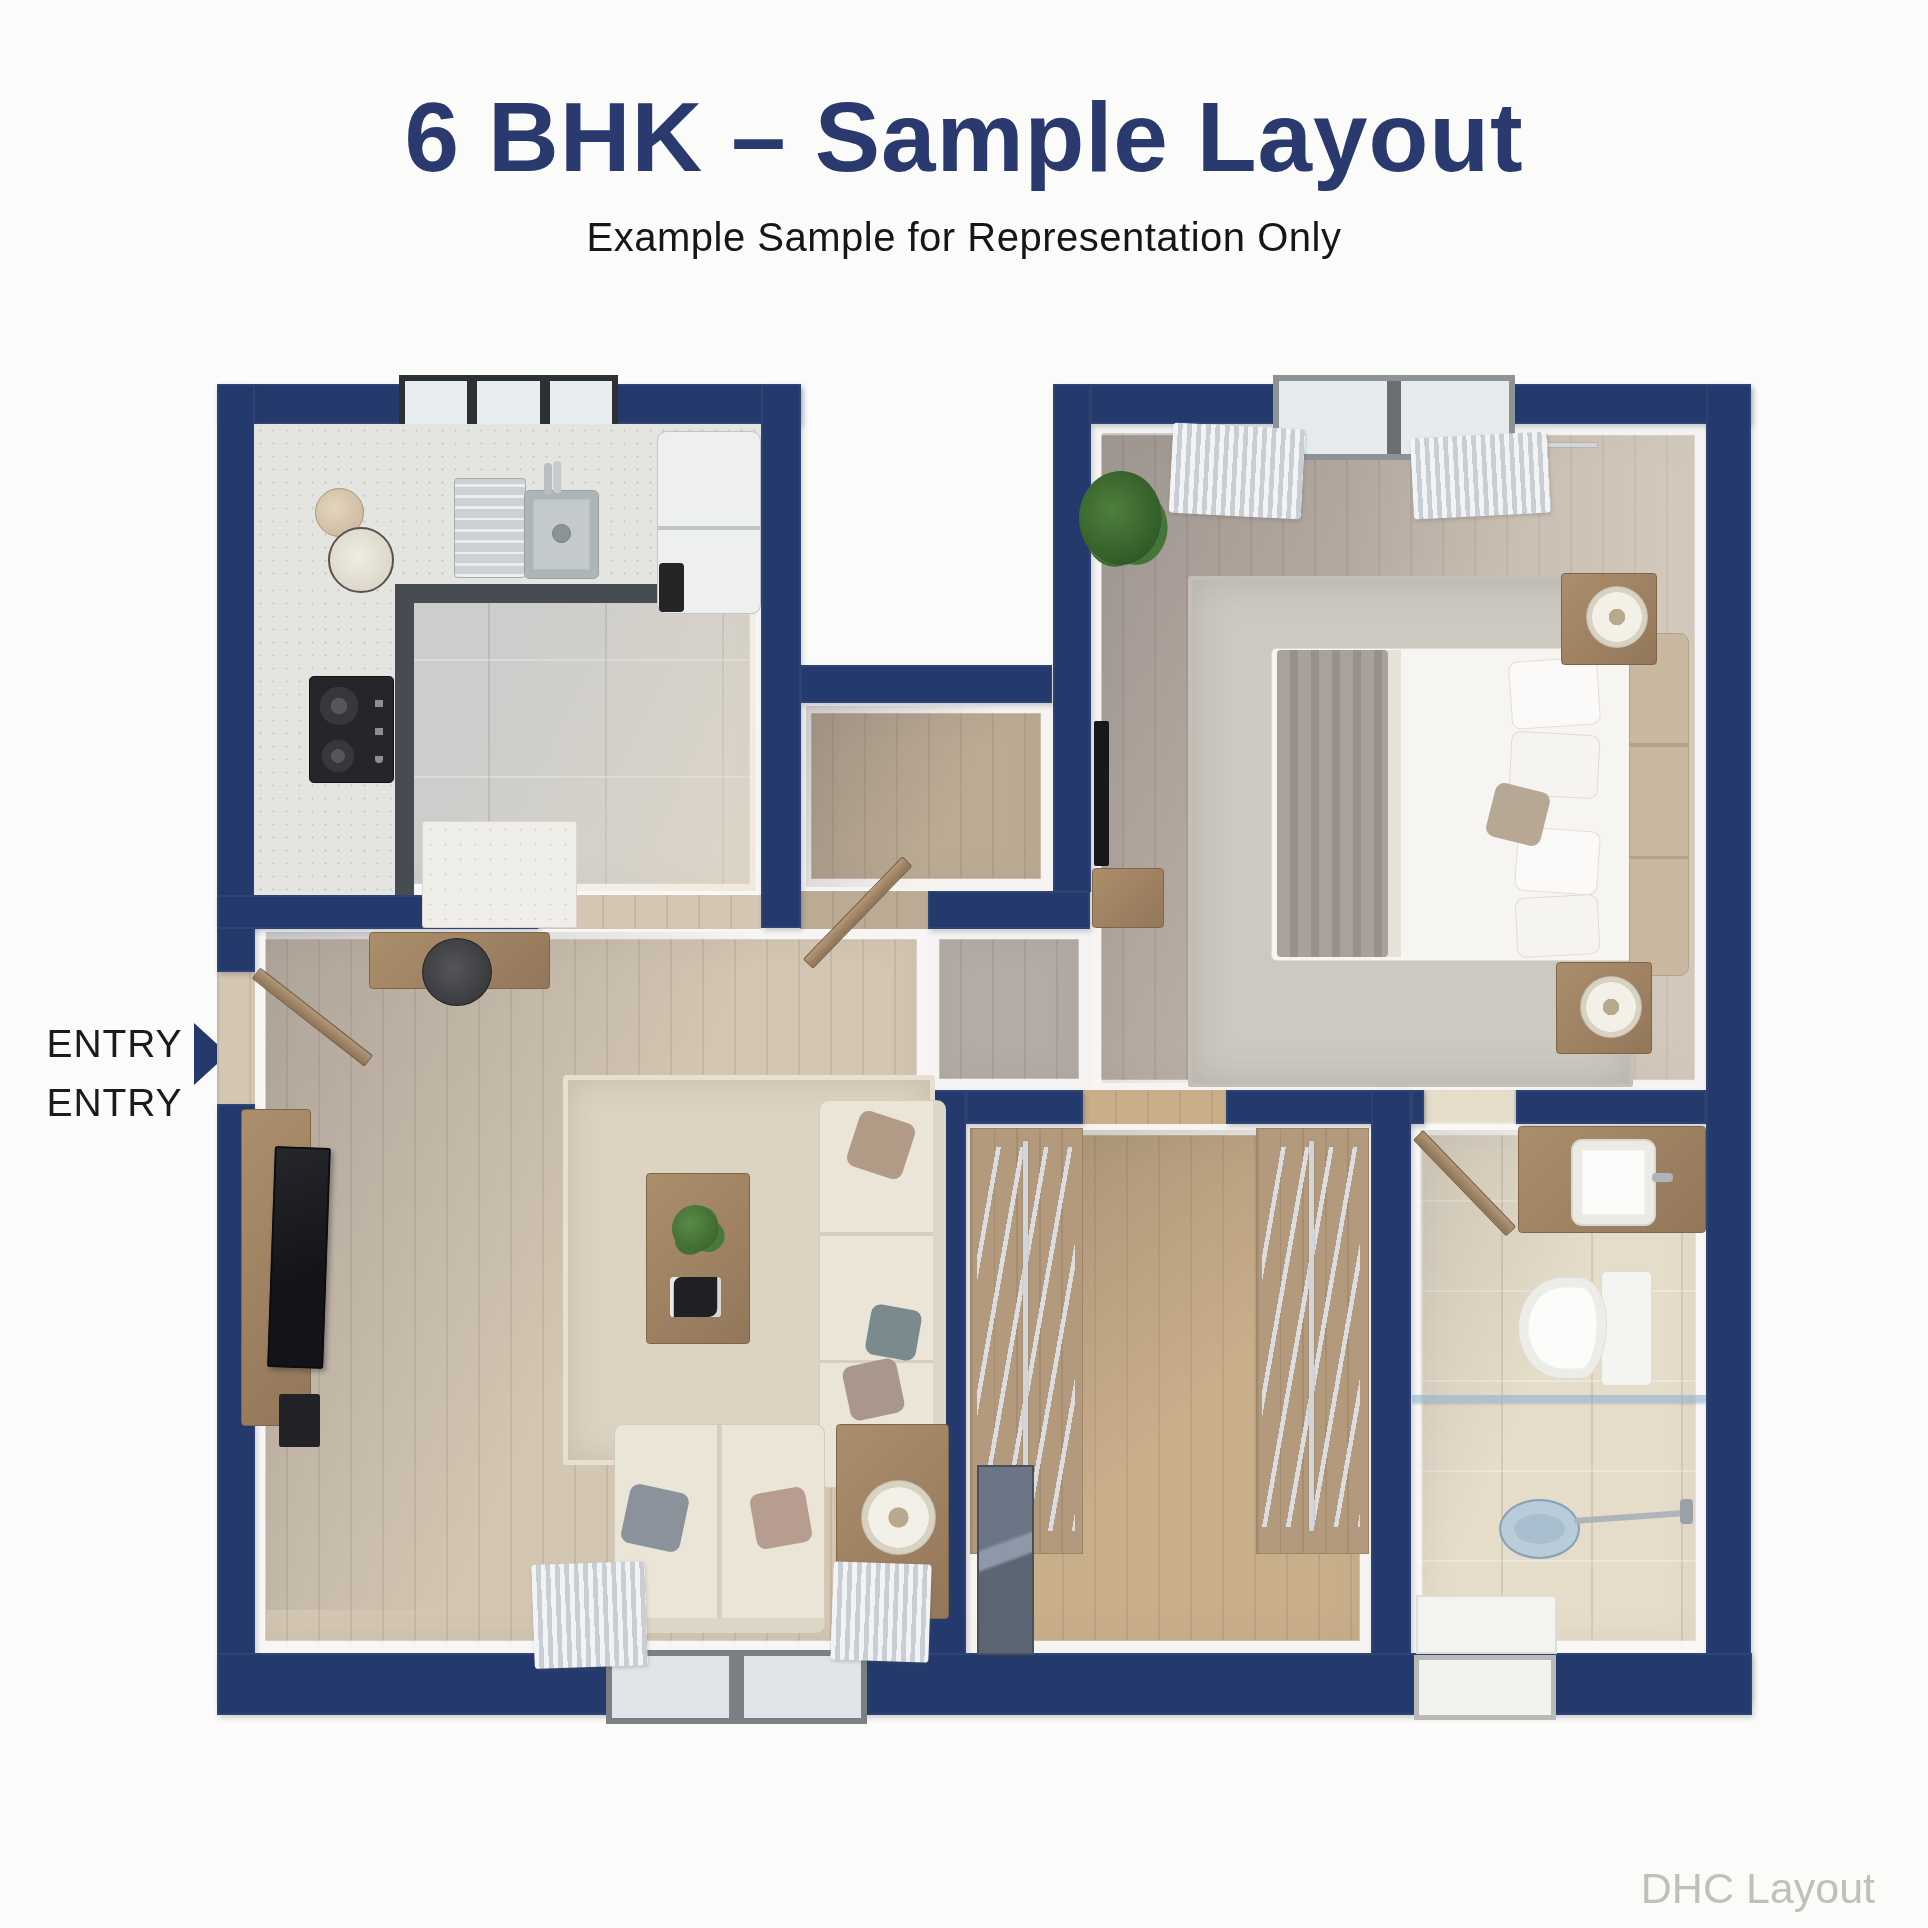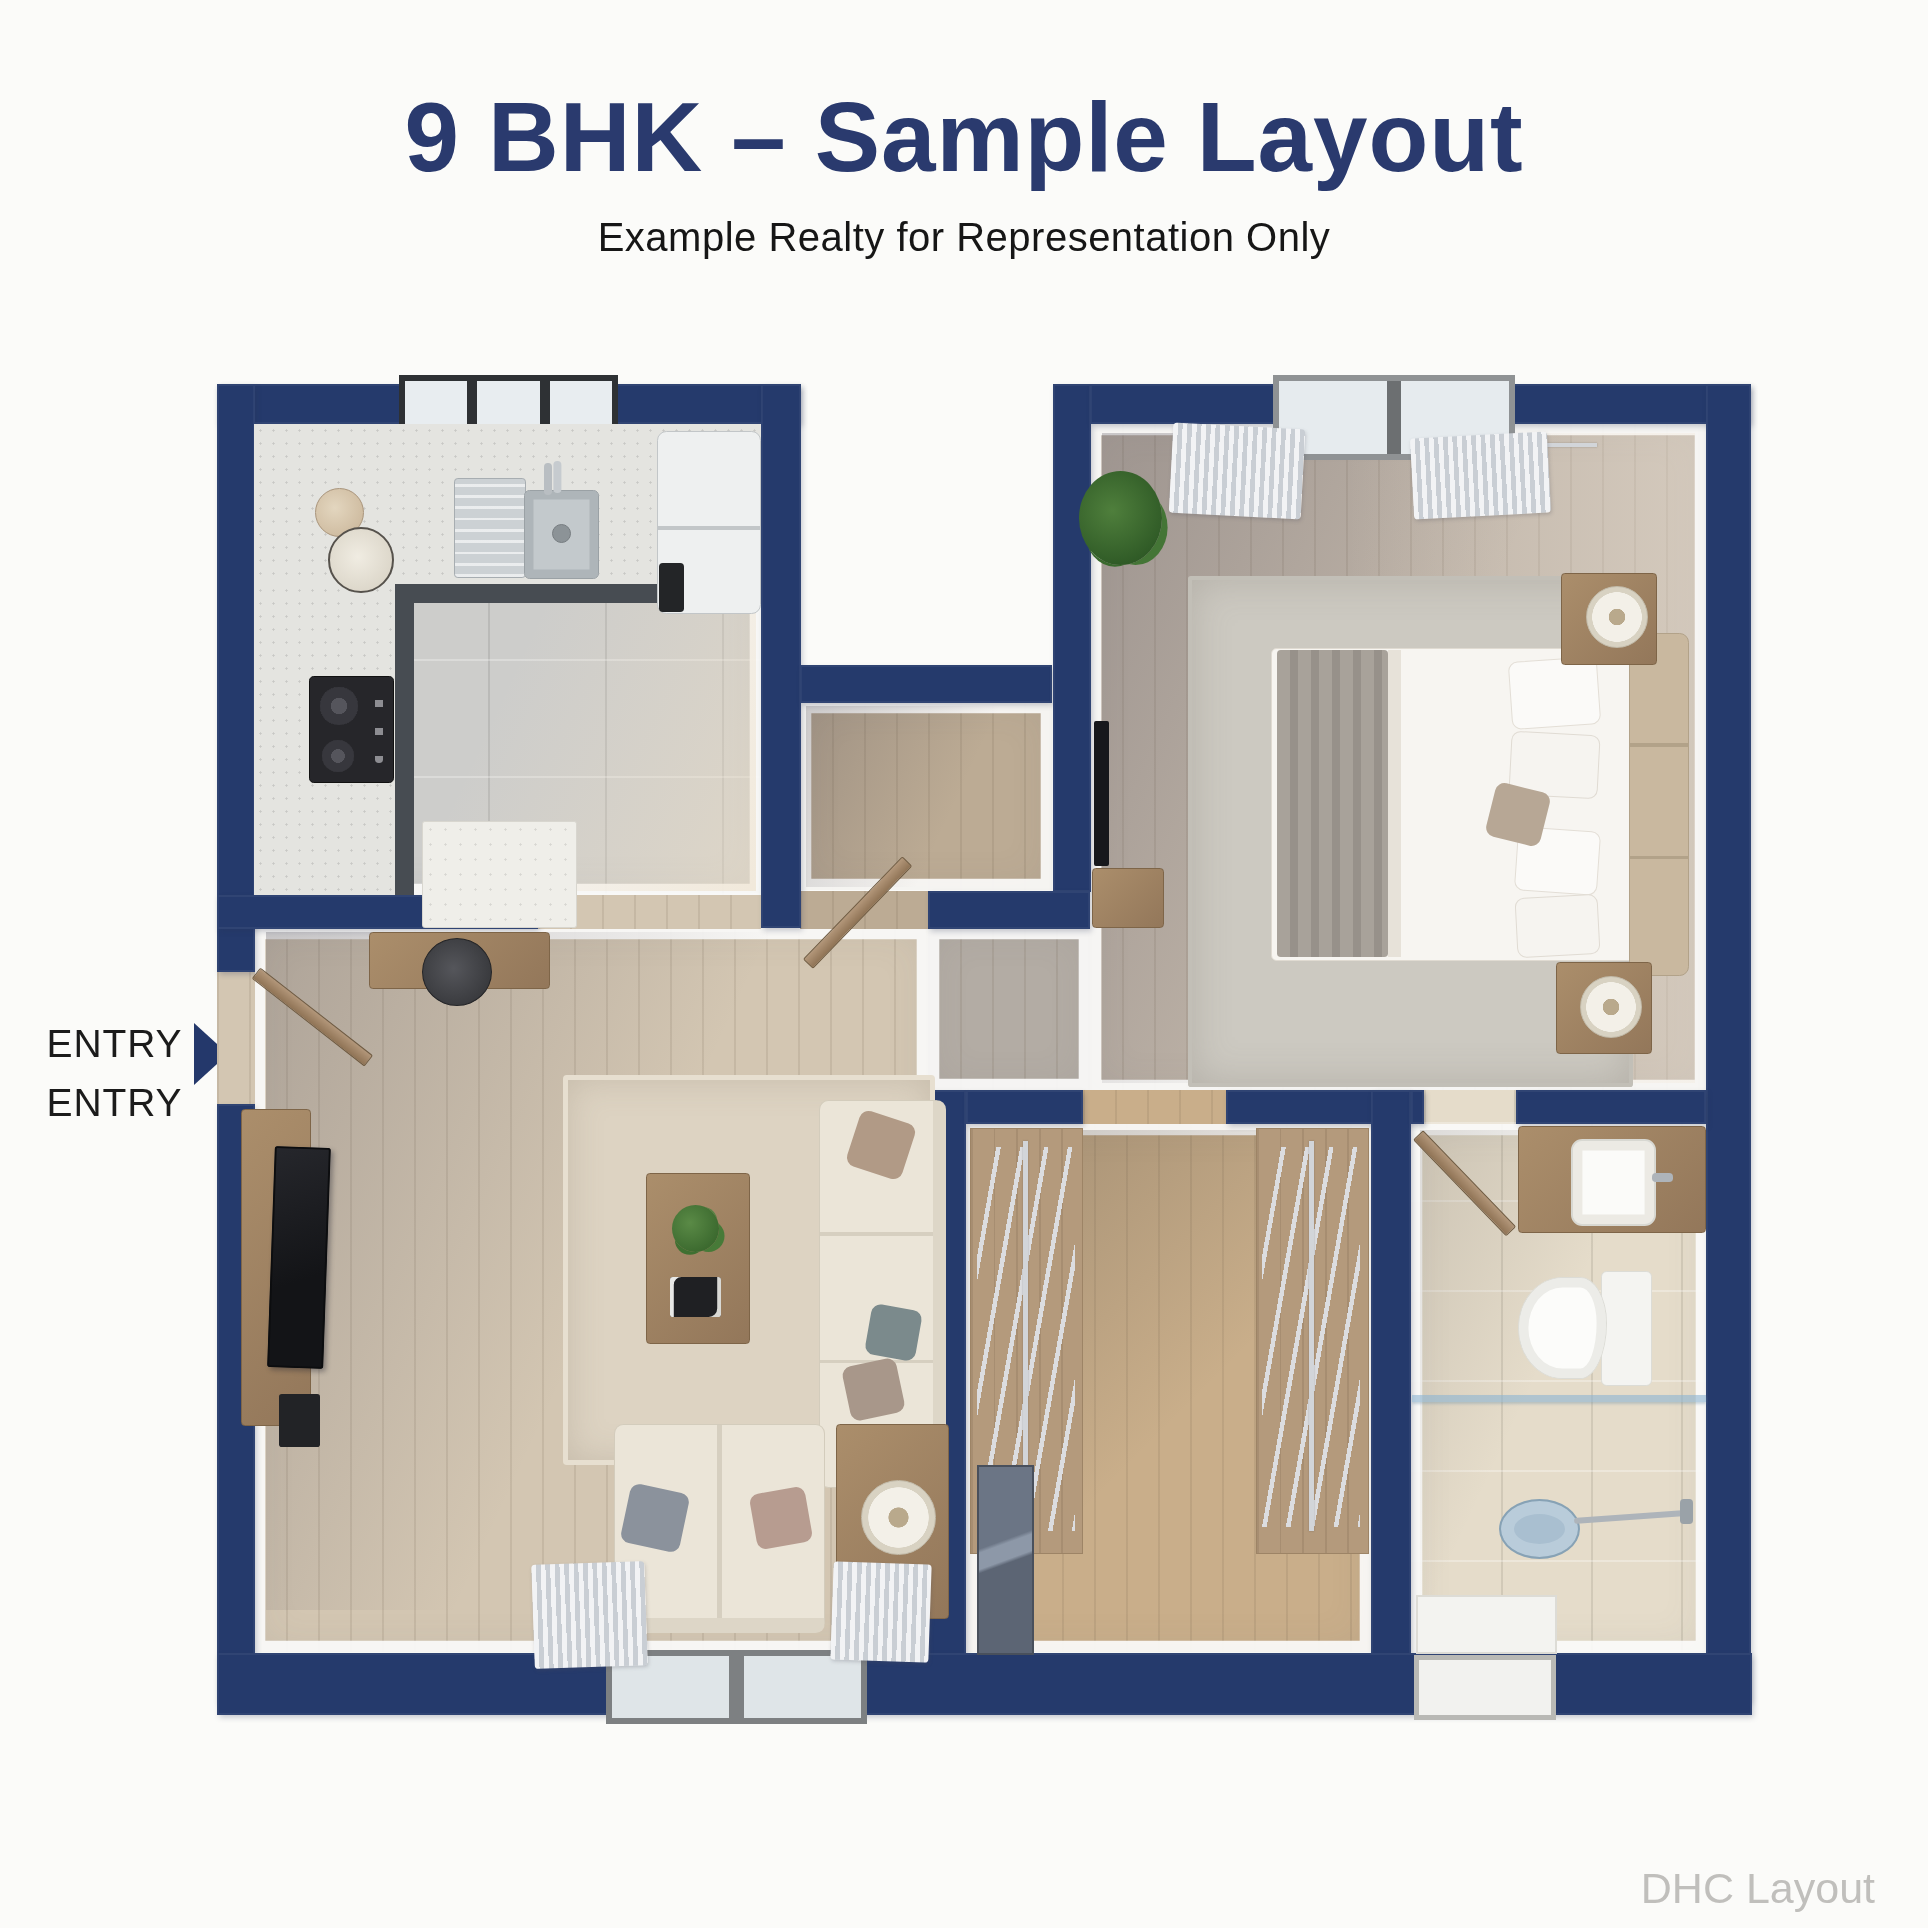--- a/index.html
+++ b/index.html
@@ -48,22 +48,22 @@
   .curtain{position:absolute;background:repeating-linear-gradient(90deg,#f2f3f5 0 4.7px,#c9ced4 4.7px 9.4px);
         border-radius:3.8px;box-shadow:0.9px 1.9px 3.8px rgba(80,80,90,.25);}
   .hangers{position:absolute;background:repeating-linear-gradient(100deg,transparent 0 19px,#dcdde0 19px 23.5px);}
   .rod{position:absolute;background:#d2d5d9;box-shadow:0 0 1.9px rgba(60,60,60,.4);}
 </style>
 </head>
 <body>
 
 <div class="stage">
 
-  <div class="title">9 BHK – Sample Layout</div>
-  <div class="subtitle">Example Realty for Representation Only</div>
+  <div class="title">6 BHK – Sample Layout</div>
+  <div class="subtitle">Example Sample for Representation Only</div>
 
   <div class="entry-label">
     <div>ENTRY</div>
     <div>ENTRY</div>
   </div>
   <div class="entry-arrow"></div>
 
   <div class="watermark">DHC Layout</div>
 
   <div class="abs" style="left:0;top:0;width:1928px;height:1928px;">

